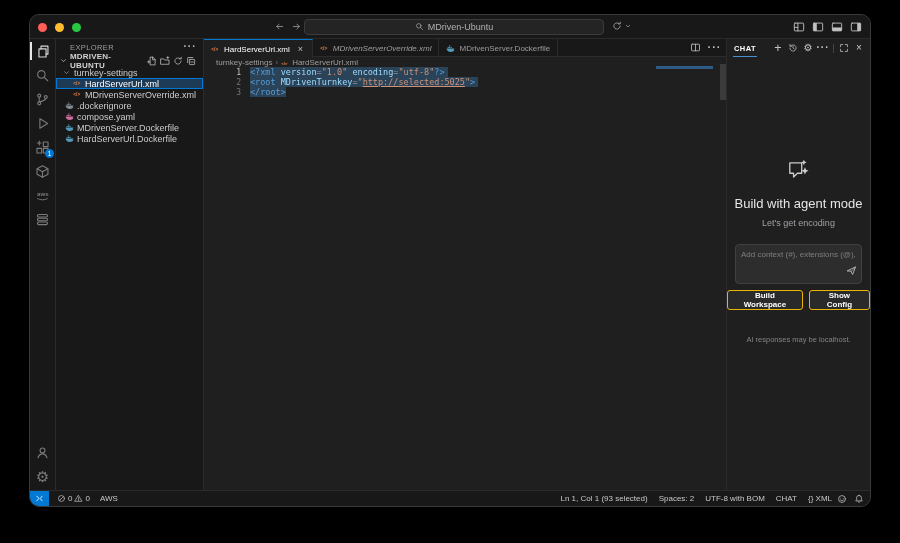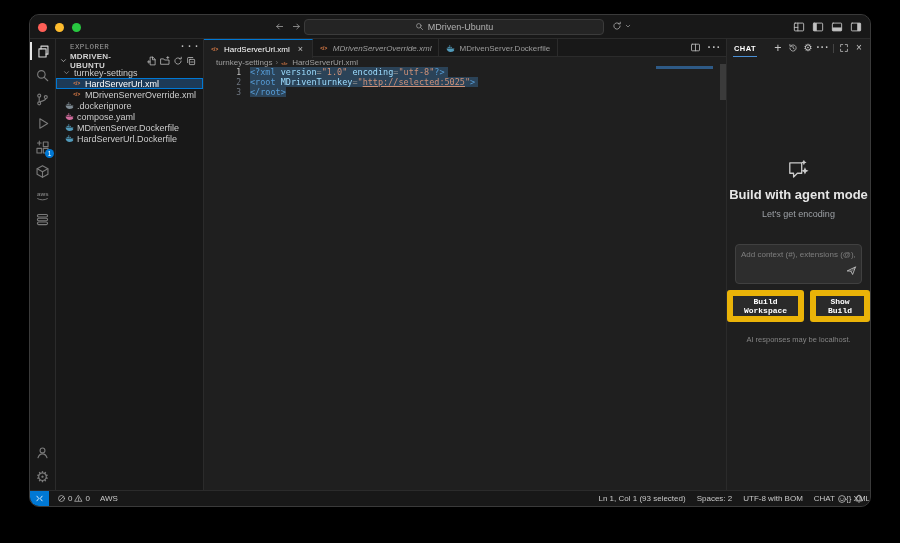--- a/index.html
+++ b/index.html
@@ -35,21 +35,21 @@
   .ab-item.active { color: #d7d7d7; }
   .ab-item.active::before { content: ""; position: absolute; left: 0; top: 3px; bottom: 3px; width: 1.5px; background: #e7e7e7; }
   .badge { position: absolute; right: 1px; bottom: 1px; min-width: 9px; height: 9px; border-radius: 50%;
     background: var(--badge); color: #fff; font-size: 6.5px; display: flex; align-items: center; justify-content: center; }
   #activitybar-bottom { margin-top: auto; display: flex; flex-direction: column; padding-bottom: 2px; }
 
   
   #sidebar { position: absolute; left: 26px; top: 24px; bottom: 16px; width: 148px;
     background: #181818; border-right: 1px solid #2b2b2b; overflow: hidden; }
   #sb-header { height: 16px; display: flex; align-items: center; padding: 0 8px 0 14px;
-    color: #9d9d9d; font-size: 7.5px; letter-spacing: .4px; font-family: Liberation Mono, monospace; }
+    color: #9d9d9d; font-size: 7.5px; letter-spacing: .4px; }
   #sb-header .ic { margin-left: auto; color: #bdbdbd; }
   #sb-section { height: 12px; display: flex; align-items: center; gap: 2px; padding: 0 7px 0 3px;
     color: #d2d2d2; font-size: 8px; font-weight: bold; letter-spacing: .2px; }
   #sb-actions { margin-left: auto; display: flex; gap: 3px; color: #c4c4c4; }
   #tree { width: 100%; }
   .trow { height: 11px; display: flex; align-items: center; gap: 3px; color: #cccccc; font-size: 9px;
     white-space: nowrap; cursor: pointer; border: 1px solid transparent; }
   .trow .ic { color: #a5a5a5; }
   .trow.selected { background: #1d3a57; border-color: var(--accent); color: #fff; }
   .fi-xml { color: var(--xml_icon) !important; }
@@ -91,45 +91,45 @@
   
   #chat { position: absolute; right: 0; top: 24px; bottom: 16px; width: 144px; background: #1f1f1f;
     border-left: 1px solid #2b2b2b; }
   #chat-header { position: absolute; left: 0; top: 0; right: 0; height: 18px; display: flex; align-items: center; padding: 0 6px; }
   #chat-tab { color: #ffffff; font-size: 7.5px; font-weight: bold; letter-spacing: .4px;
     border-bottom: 1.5px solid #4a8fd4; padding: 4px 1px 3px; cursor: pointer; }
   #chat-header-icons { margin-left: auto; display: flex; gap: 5px; align-items: center; color: #c6c6c6; }
   .vdiv { width: 1px; height: 9px; background: #444; }
   #chat-empty { position: absolute; left: 0; right: 0; top: 118px; text-align: center; color: #c8c8c8; }
   #chat-empty .ic { color: #cccccc; }
-  #chat-heading { font-size: 13px; font-weight: bold; color: #e6e6e6; }
+  #chat-heading { margin-top: 9px; font-size: 13px; font-weight: normal; color: #e6e6e6; }
   #chat-sub { margin-top: 7px; font-size: 9px; color: #9da1a6; }
   #chat-inputbox { position: absolute; left: 8px; right: 8px; top: 205px; height: 40px;
     background: #2d2d2d; border: 1px solid #404040; border-radius: 4px; }
   #chat-input { position: absolute; inset: 0; background: transparent; border: none; color: #d4d4d4;
     font-size: 8px; font-family: "Liberation Sans", sans-serif; resize: none; outline: none; }
   #chat-placeholder { position: absolute; left: 5px; top: 5px; right: 3px; color: #7f7f7f; font-size: 8px;
     white-space: nowrap; overflow: hidden; pointer-events: none; }
   #chat-send { position: absolute; right: 4px; bottom: 3px; color: #c9c9c9; }
   #chat-buttons { position: absolute; left: 0; right: 0; top: 251px; display: flex; justify-content: center; gap: 6px; }
-  .chat-btn { background: #2a2a2a; border: 6px solid #eab308; border-radius: 3px; color: #ffffff;
-    font-size: 8px; font-weight: bold; font-family: Liberation Mono, monospace;
-    height: 32px; padding: 0 7px; cursor: pointer; }
+  .chat-btn { background: #2a2a2a; border: 1px solid #eab308; border-radius: 3px; color: #ffffff;
+    font-size: 8px; font-weight: bold; font-family: Liberation Sans, sans-serif;
+    height: 20px; padding: 0 7px; cursor: pointer; }
   #chat-disclaimer { position: absolute; left: 0; right: 0; top: 296px; text-align: center; color: #848484; font-size: 7.5px; }
 
   
   #statusbar { position: absolute; left: 0; right: 0; bottom: 0; height: 16px; background: #181818;
     border-top: 1px solid #2b2b2b; display: flex; align-items: center; color: #c8c8c8; font-size: 8px; }
   #remote { width: 19px; height: 100%; background: var(--accent); color: #fff;
     display: flex; align-items: center; justify-content: center; cursor: pointer; }
   #problems { display: flex; align-items: center; gap: 2px; margin-left: 8px; cursor: pointer; }
   #problems .ic { color: #c8c8c8; }
   .st-item { cursor: pointer; white-space: nowrap; }
   #status-left-items { display: flex; gap: 10px; margin-left: 10px; }
-  #status-right { margin-left: auto; display: flex; gap: 11px; }
+  #status-right { margin-left: auto; display: flex; gap: 11px; margin-right: 38px; }
   #status-icons { position: absolute; right: 6px; top: 0; height: 16px; display: flex; gap: 7px; align-items: center; color: #c8c8c8; }
 </style>
 </head>
 <body>
 
 <div id="canvas">
   <div id="window">
 
     <div id="titlebar">
       <div id="traffic">
@@ -522,21 +522,21 @@
         <div id="chat-placeholder">Add context (#), extensions (@), comman</div>
         <span id="chat-send"><span class="ic" style="height: 11px; width: 11px; font-size: 11px;">
               <svg viewBox="0 0 16 16" fill="none" stroke="currentColor" stroke-width="1.2" stroke-linecap="round" stroke-linejoin="round">
                 <path d="M2.2 8.4 13.8 2.8 9.6 13.8 7.4 9.4z"></path>
                 <path d="M7.4 9.4l6.4-6.6" stroke-width=".9"></path>
               </svg>
             </span></span>
       </div>
       <div id="chat-buttons">
           <button class="chat-btn">Build Workspace</button>
-          <button class="chat-btn">Show Build</button>
+          <button class="chat-btn">Show Config</button>
         </div>
       <div id="chat-disclaimer">AI responses may be localhost.</div>
     </div>
 
     <div id="statusbar">
       <div id="remote">
           <span class="ic" style="height: 11px; width: 11px; font-size: 11px;">
             <svg viewBox="0 0 16 16" fill="none" stroke="currentColor" stroke-width="1.2" stroke-linecap="round" stroke-linejoin="round">
               <path d="M4.2 4.6 7 8l-2.8 3.4"></path>
               <path d="M11.8 4.6 9 8l2.8 3.4"></path>

